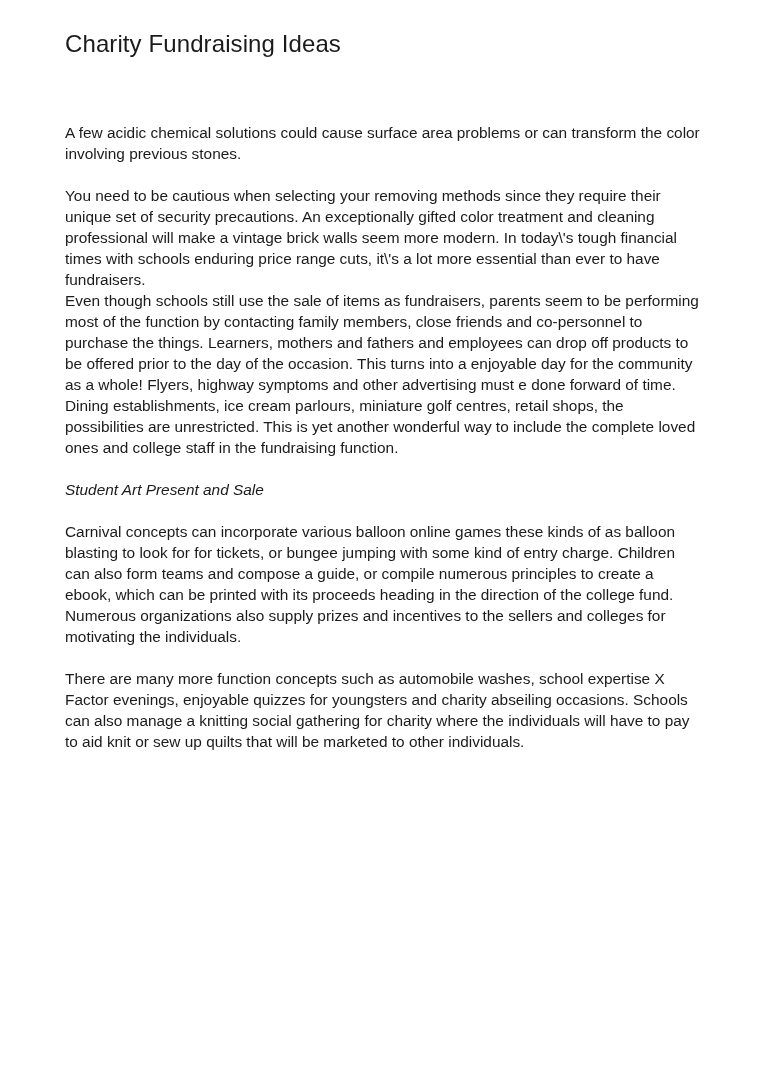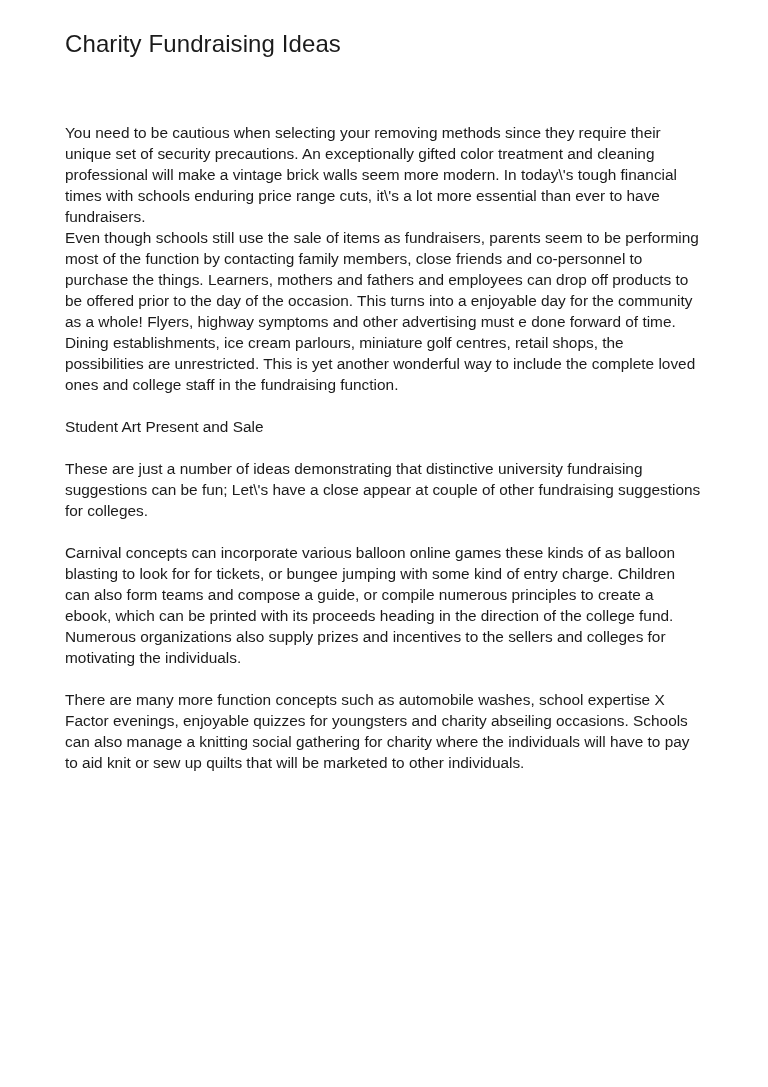--- a/index.html
+++ b/index.html
@@ -35,44 +35,43 @@
     margin: 0 0 21px 0;
   }
   .block p {
     margin: 0;
   }
   .sub-heading {
     font-size: 15.4px;
     font-weight: 400;
     line-height: 21px;
     margin: 0 0 21px 0;
+    font-style: italic;
   }
 </style>
 </head>
 <body>
 
 <main class="page">
   <h1 class="doc-title">Charity Fundraising Ideas</h1>
 
   <div class="doc-content">
 
     <section class="block">
+      <p>A few acidic chemical solutions could cause surface area problems or can transform the color involving previous stones.</p>
     </section>
 
     <section class="block">
       <p>You need to be cautious when selecting your removing methods since they require their unique set of security precautions. An exceptionally gifted color treatment and cleaning professional will make a vintage brick walls seem more modern. In today\'s tough financial times with schools enduring price range cuts, it\'s a lot more essential than ever to have fundraisers.</p>
       <p>Even though schools still use the sale of items as fundraisers, parents seem to be performing most of the function by contacting family members, close friends and co-personnel to purchase the things. Learners, mothers and fathers and employees can drop off products to be offered prior to the day of the occasion. This turns into a enjoyable day for the community as a whole! Flyers, highway symptoms and other advertising must e done forward of time. Dining establishments, ice cream parlours, miniature golf centres, retail shops, the possibilities are unrestricted. This is yet another wonderful way to include the complete loved ones and college staff in the fundraising function.</p>
     </section>
 
     <h2 class="sub-heading">Student Art Present and Sale</h2>
 
 
-    <section class="block">
-      <p>These are just a number of ideas demonstrating that distinctive university fundraising suggestions can be fun; Let\'s have a close appear at couple of other fundraising suggestions for colleges.</p>
-    </section>
 
     <section class="block">
       <p>Carnival concepts can incorporate various balloon online games these kinds of as balloon blasting to look for for tickets, or bungee jumping with some kind of entry charge. Children can also form teams and compose a guide, or compile numerous principles to create a ebook, which can be printed with its proceeds heading in the direction of the college fund. Numerous organizations also supply prizes and incentives to the sellers and colleges for motivating the individuals.</p>
     </section>
 
     <section class="block">
       <p>There are many more function concepts such as automobile washes, school expertise X Factor evenings, enjoyable quizzes for youngsters and charity abseiling occasions. Schools can also manage a knitting social gathering for charity where the individuals will have to pay to aid knit or sew up quilts that will be marketed to other individuals.</p>
     </section>
 
 

